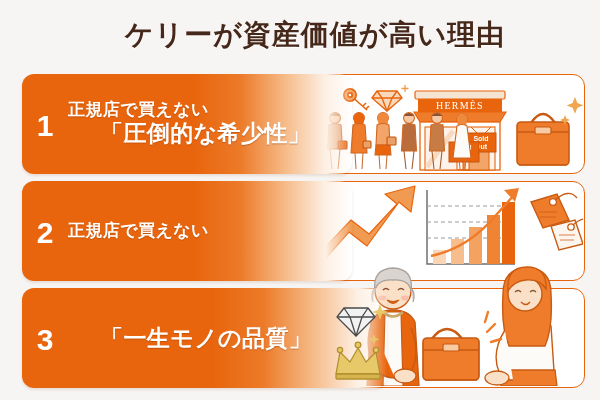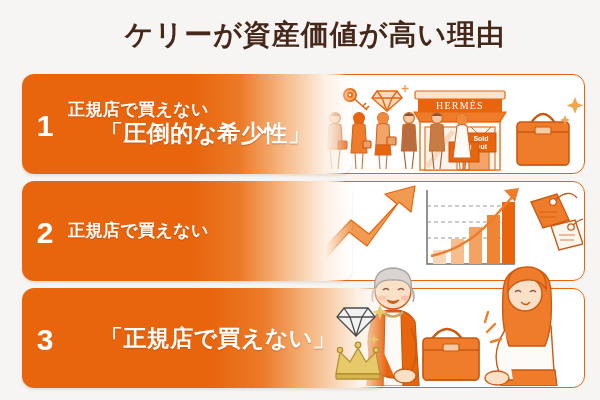--- a/index.html
+++ b/index.html
@@ -339,21 +339,21 @@
             <path d="M172 84 l10 -3"></path>
             <path d="M166 64 l3 -10"></path>
           </g>
         </svg>
       </div>
     </div>
 
     <div class="bar bar-3">
       <div class="num">3</div>
       <div class="lines">
-        <div class="l2">「正規店で買えない」</div>
+        <div class="l2">「一生モノの品質」</div>
       </div>
     </div>
 
     <svg class="ill" style="left:330px;top:14px" width="70" height="78" viewBox="0 0 70 78">
       <g stroke="#4a4a4a" stroke-width="1.3">
         <path d="M14 6 L38 6 L45 15 L26 34 L7 15 Z" fill="#f2f2f2"></path>
         <path d="M7 15 L45 15" fill="none"></path>
         <path d="M14 6 L20 15 L26 34" fill="none"></path>
         <path d="M38 6 L32 15 L26 34" fill="none"></path>
       </g>

